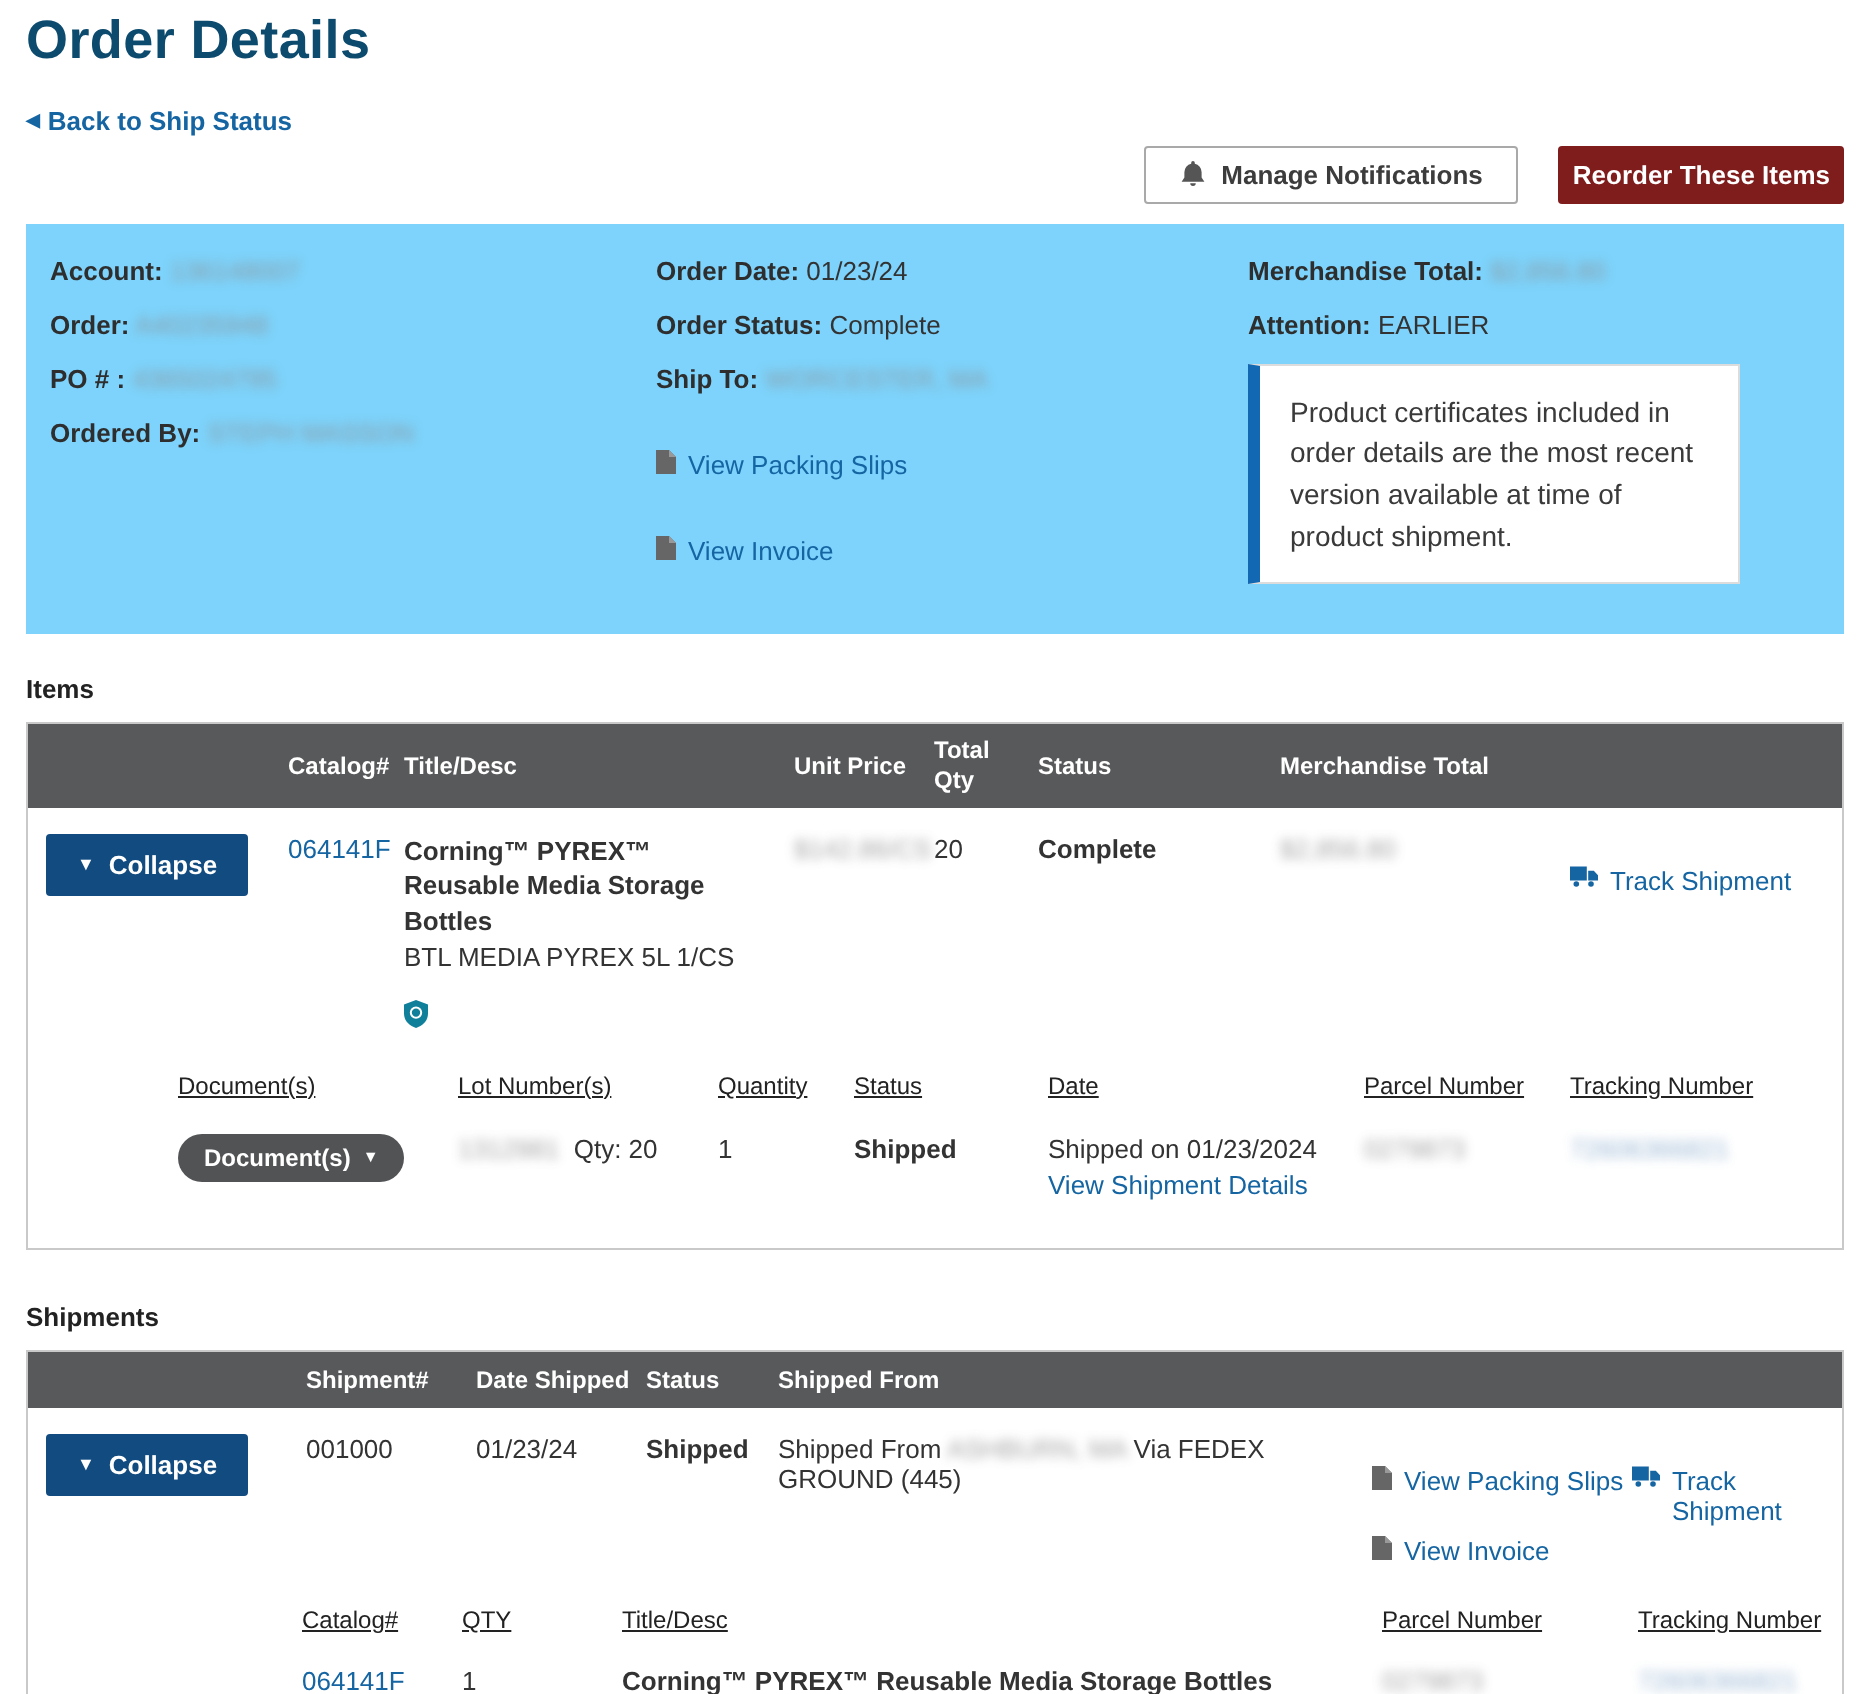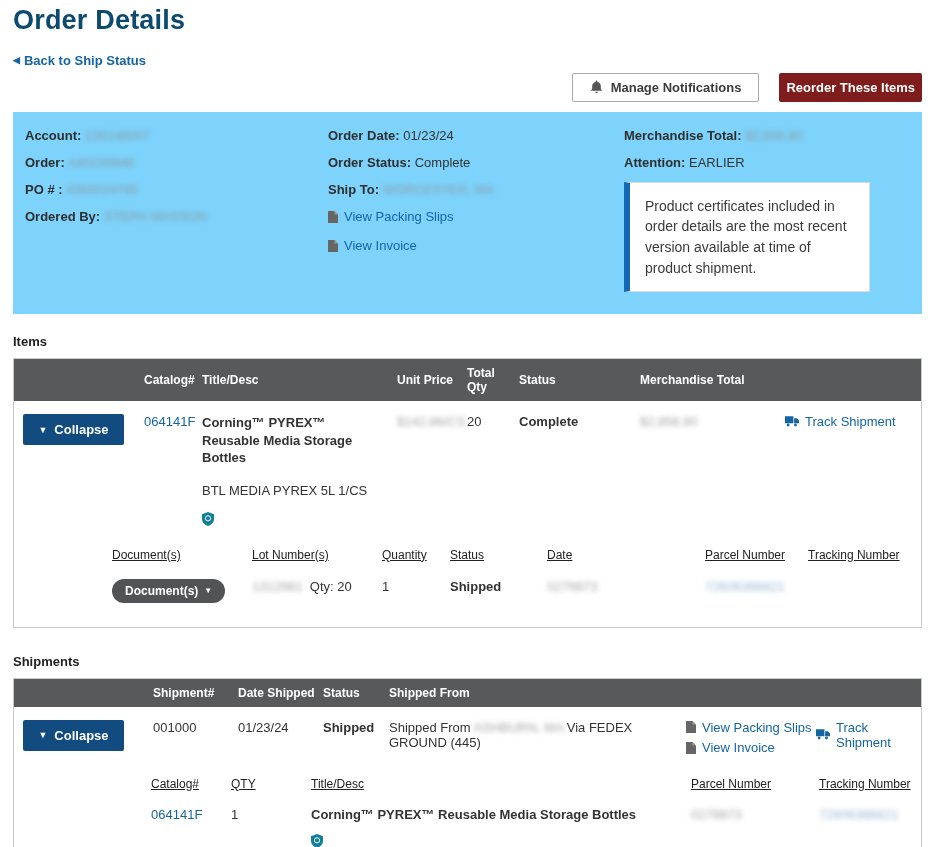--- a/index.html
+++ b/index.html
@@ -21,44 +21,44 @@
   .actions-row { display: flex; justify-content: flex-end; align-items: center; margin-top: 5px; gap: 20px; }
   .btn { font-size: 13px; font-weight: bold; border-radius: 2px; cursor: pointer; border: none; height: 29px; display: inline-flex; align-items: center; justify-content: center; font-family: "Liberation Sans", sans-serif; }
   .btn-outline { background: #fff; border: 1px solid #a9a9a9; color: #3c3c3c; padding: 0 17px; gap: 8px; }
   .btn-navy { background: #7f1d1d; color: #fff; padding: 0 7px; text-align: right; }
 
   
   .summary { margin-top: 10px; background: #7dd3fc; display: grid; grid-template-columns: 303px 296px 1fr; padding: 16px 10px 22px 12px; min-height: 186px; }
   .summary .line { margin-bottom: 11px; line-height: 16px; }
   .summary .lbl { font-weight: bold; color: #2e2e2e; }
   .link { color: #1565a3; text-decoration: none; cursor: pointer; }
-  .icon-link { display: inline-flex; align-items: center; gap: 6px; }
+  .icon-link { display: inline-flex; align-items: flex-start; gap: 6px; margin-top: 16px; }
   .blur { filter: blur(2.6px); opacity: .8; color: #8d8d8d; }
   .blur-blue { filter: blur(2.6px); opacity: .8; color: #7fa3c9; }
   .notice { background: #fff; border: 1px solid #dcdcdc; border-left: 6px solid #1268b3; margin-top: 8px; width: 246px; padding: 13px 15px; font-size: 14px; line-height: 1.48; color: #3a3a3a; }
 
   
   .section-title { font-weight: bold; color: #222; margin-top: 20px; font-size: 13px; }
   .data-table { border: 1px solid #c9c9c9; margin-top: 9px; background: #fff; }
   .thead { background: #58595b; color: #fff; font-weight: bold; font-size: 12px; display: grid; align-items: center; }
   .items-grid { grid-template-columns: 130px 58px 195px 70px 52px 121px 145px 1fr; }
   .thead.items-grid { height: 42px; }
   .ship-grid { grid-template-columns: 139px 85px 85px 66px 297px 130px 1fr; }
   .thead.ship-grid { height: 28px; }
   .trow { display: grid; padding-top: 13px; font-size: 13px; }
   .collapse-btn { background: #114b7f; color: #fff; font-weight: bold; font-size: 13px; border: none; border-radius: 2px; width: 101px; height: 31px; margin-left: 9px; cursor: pointer; display: inline-flex; align-items: center; justify-content: center; gap: 7px; }
   .collapse-btn .caret { font-size: 9px; }
   .item-title { font-weight: bold; line-height: 1.35; padding-right: 14px; }
-  .item-sub { margin-top: 15px; line-height: 1.35; }
+  .item-sub { margin-top: 1px; line-height: 1.35; }
   .bold { font-weight: bold; }
   .shield { margin-top: 12px; }
 
   .detail { font-size: 12px; }
   .detail-head { display: grid; text-decoration: underline; color: #222; }
-  .items-detail-grid { grid-template-columns: 140px 130px 68px 97px 158px 103px 1fr; margin-left: 98px; margin-top: 22px; }
+  .items-detail-grid { grid-template-columns: 140px 130px 68px 97px 158px 103px 1fr; margin-left: 75px; margin-top: 22px; }
   .ship-detail-grid { grid-template-columns: 80px 80px 380px 128px 1fr; margin-left: 137px; margin-top: 16px; }
   .detail-row { display: grid; margin-top: 17px; font-size: 13px; }
   .pill-btn { background: #525355; color: #fff; font-weight: bold; font-size: 12px; border: none; border-radius: 12px; padding: 5px 13px; cursor: pointer; display: inline-flex; align-items: center; gap: 6px; width: fit-content; }
   .pill-btn .caret { font-size: 8px; }
   .table-pad-bottom { padding-bottom: 24px; }
   .link-stack div { margin-bottom: 4px; }
 
   svg { display: block; }
 </style>
 </head>
@@ -191,20 +191,24 @@
       <div class="detail-row items-detail-grid" style="margin-top:17px;">
         <div>
           <button class="pill-btn">
             <span>Document(s)</span>
             <span class="caret">▼</span>
           </button>
         </div>
         <div><span class="blur">1312981</span>&nbsp;&nbsp;<span>Qty: 20</span></div>
         <div>1</div>
         <div class="bold">Shipped</div>
+        <div>
+          <div>Shipped on 01/23/2024</div>
+          <a class="link" style="display:inline-block; margin-top:3px;">View Shipment Details</a>
+        </div>
         <div><span class="blur">0279873</span></div>
         <div><a><span class="blur-blue">72606366821</span></a></div>
       </div>
     </div>
   </div>
 
   <div class="section-title" style="margin-top:26px;">Shipments</div>
 
   <div class="data-table" style="padding-bottom:16px;">
     <div class="thead ship-grid">

